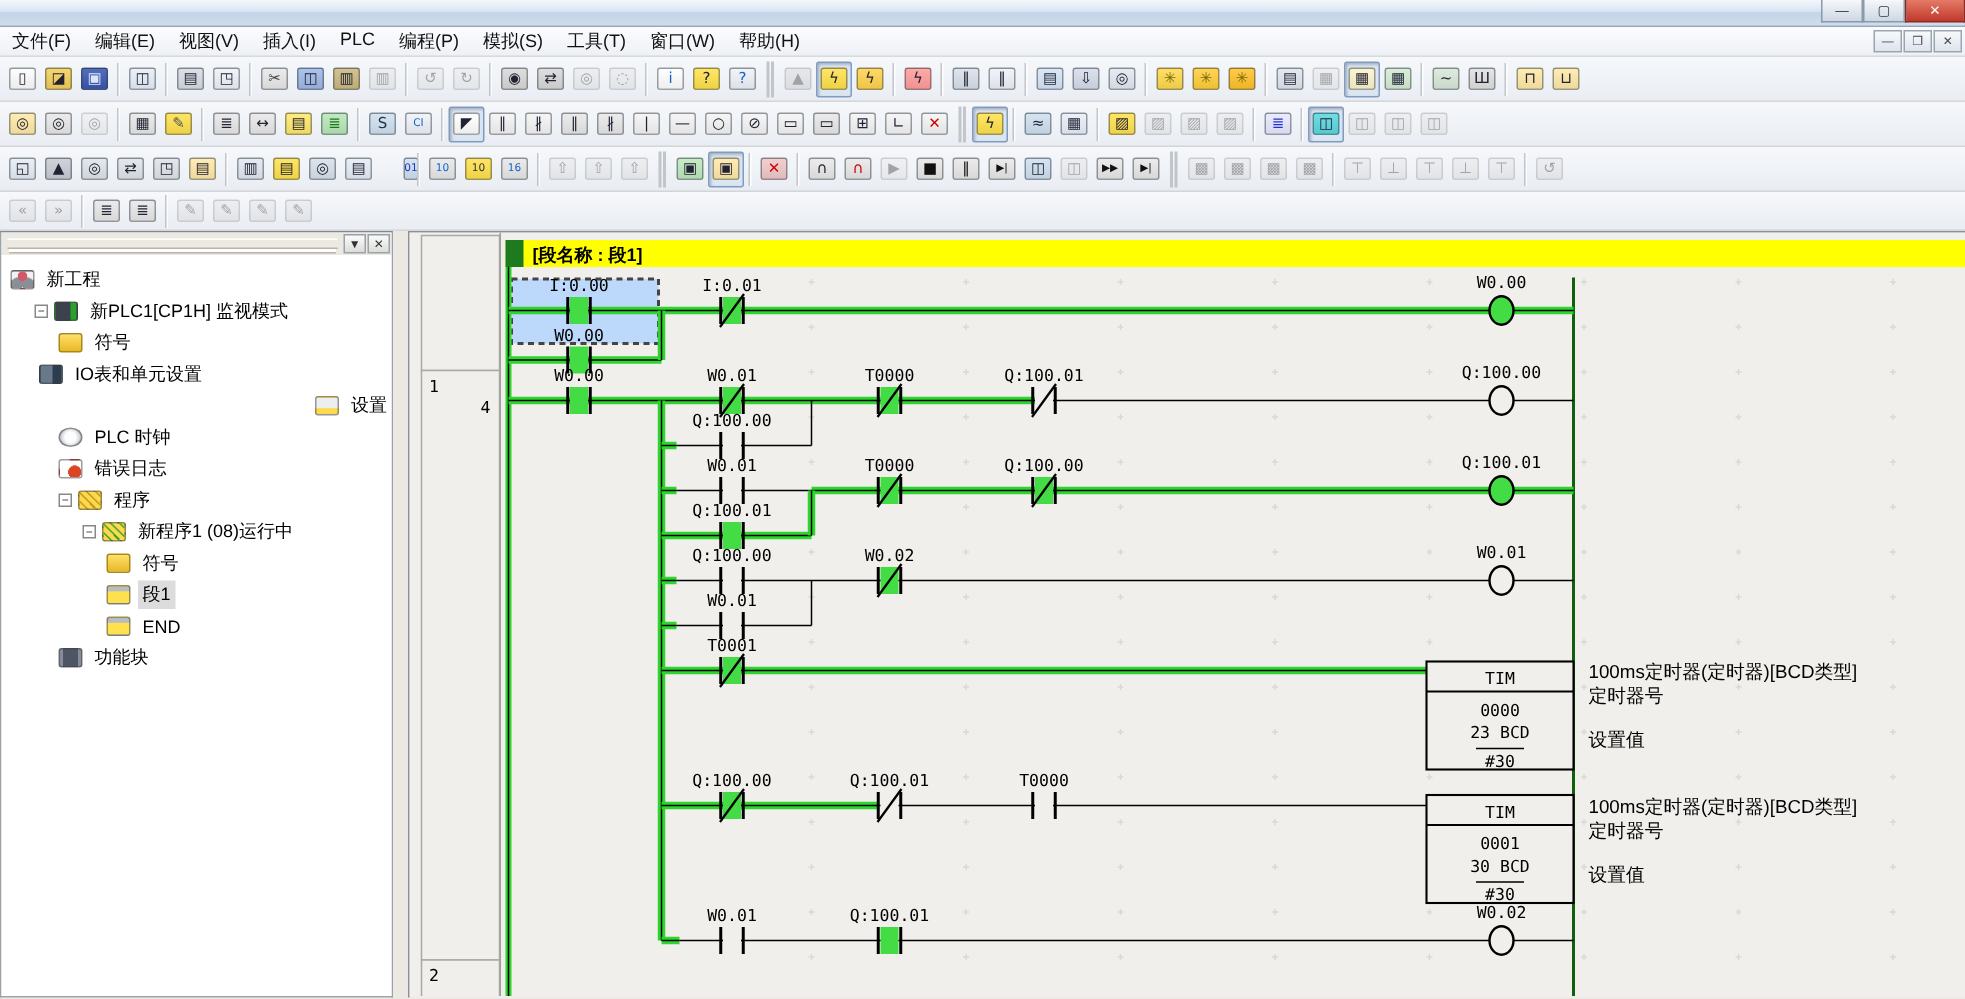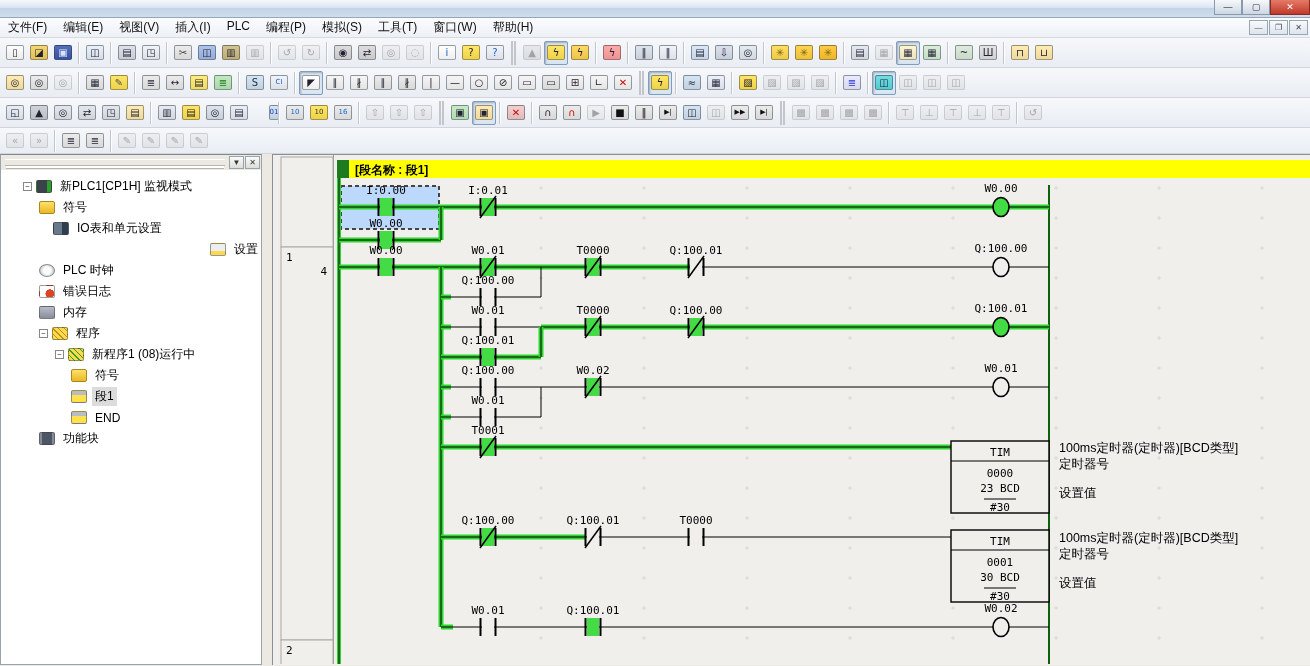--- a/index.html
+++ b/index.html
@@ -515,48 +515,48 @@
   </div>
 
 <div class="main">
   <div class="left-panel">
     <div class="panel-head">
       <span class="grip"></span>
       <span class="phbtn">▼</span>
       <span class="phbtn">✕</span>
     </div>
     <div class="tree" id="tree">
+        <div class="trow" style="padding-left: 6px;">
+          <span class="ti" data-icon="project"></span>
+          <span class="tlabel">新工程</span>
+        </div>
         <div class="trow" style="padding-left: 22px;">
           <span class="texp">−</span>
           <span class="ti" data-icon="plc"></span>
           <span class="tlabel">新PLC1[CP1H] 监视模式</span>
         </div>
         <div class="trow" style="padding-left: 38px;">
           <span class="ti" data-icon="symbol"></span>
           <span class="tlabel">符号</span>
         </div>
-        <div class="trow" style="padding-left: 52px;">
+        <div class="trow" style="padding-left: 25px;">
           <span class="ti" data-icon="iotable"></span>
           <span class="tlabel">IO表和单元设置</span>
         </div>
         <div class="trow" style="padding-left: 38px; justify-content: flex-end;">
           <span class="ti" data-icon="settings"></span>
           <span class="tlabel">设置</span>
         </div>
         <div class="trow" style="padding-left: 38px;">
           <span class="ti" data-icon="clock"></span>
           <span class="tlabel">PLC 时钟</span>
         </div>
         <div class="trow" style="padding-left: 38px;">
           <span class="ti" data-icon="errorlog"></span>
           <span class="tlabel">错误日志</span>
-        </div>
-        <div class="trow" style="padding-left: 38px;">
-          <span class="ti" data-icon="memory"></span>
-          <span class="tlabel">内存</span>
         </div>
         <div class="trow" style="padding-left: 38px;">
           <span class="texp">−</span>
           <span class="ti" data-icon="program"></span>
           <span class="tlabel">程序</span>
         </div>
         <div class="trow" style="padding-left: 54px;">
           <span class="texp">−</span>
           <span class="ti" data-icon="program-run"></span>
           <span class="tlabel">新程序1 (08)运行中</span>

